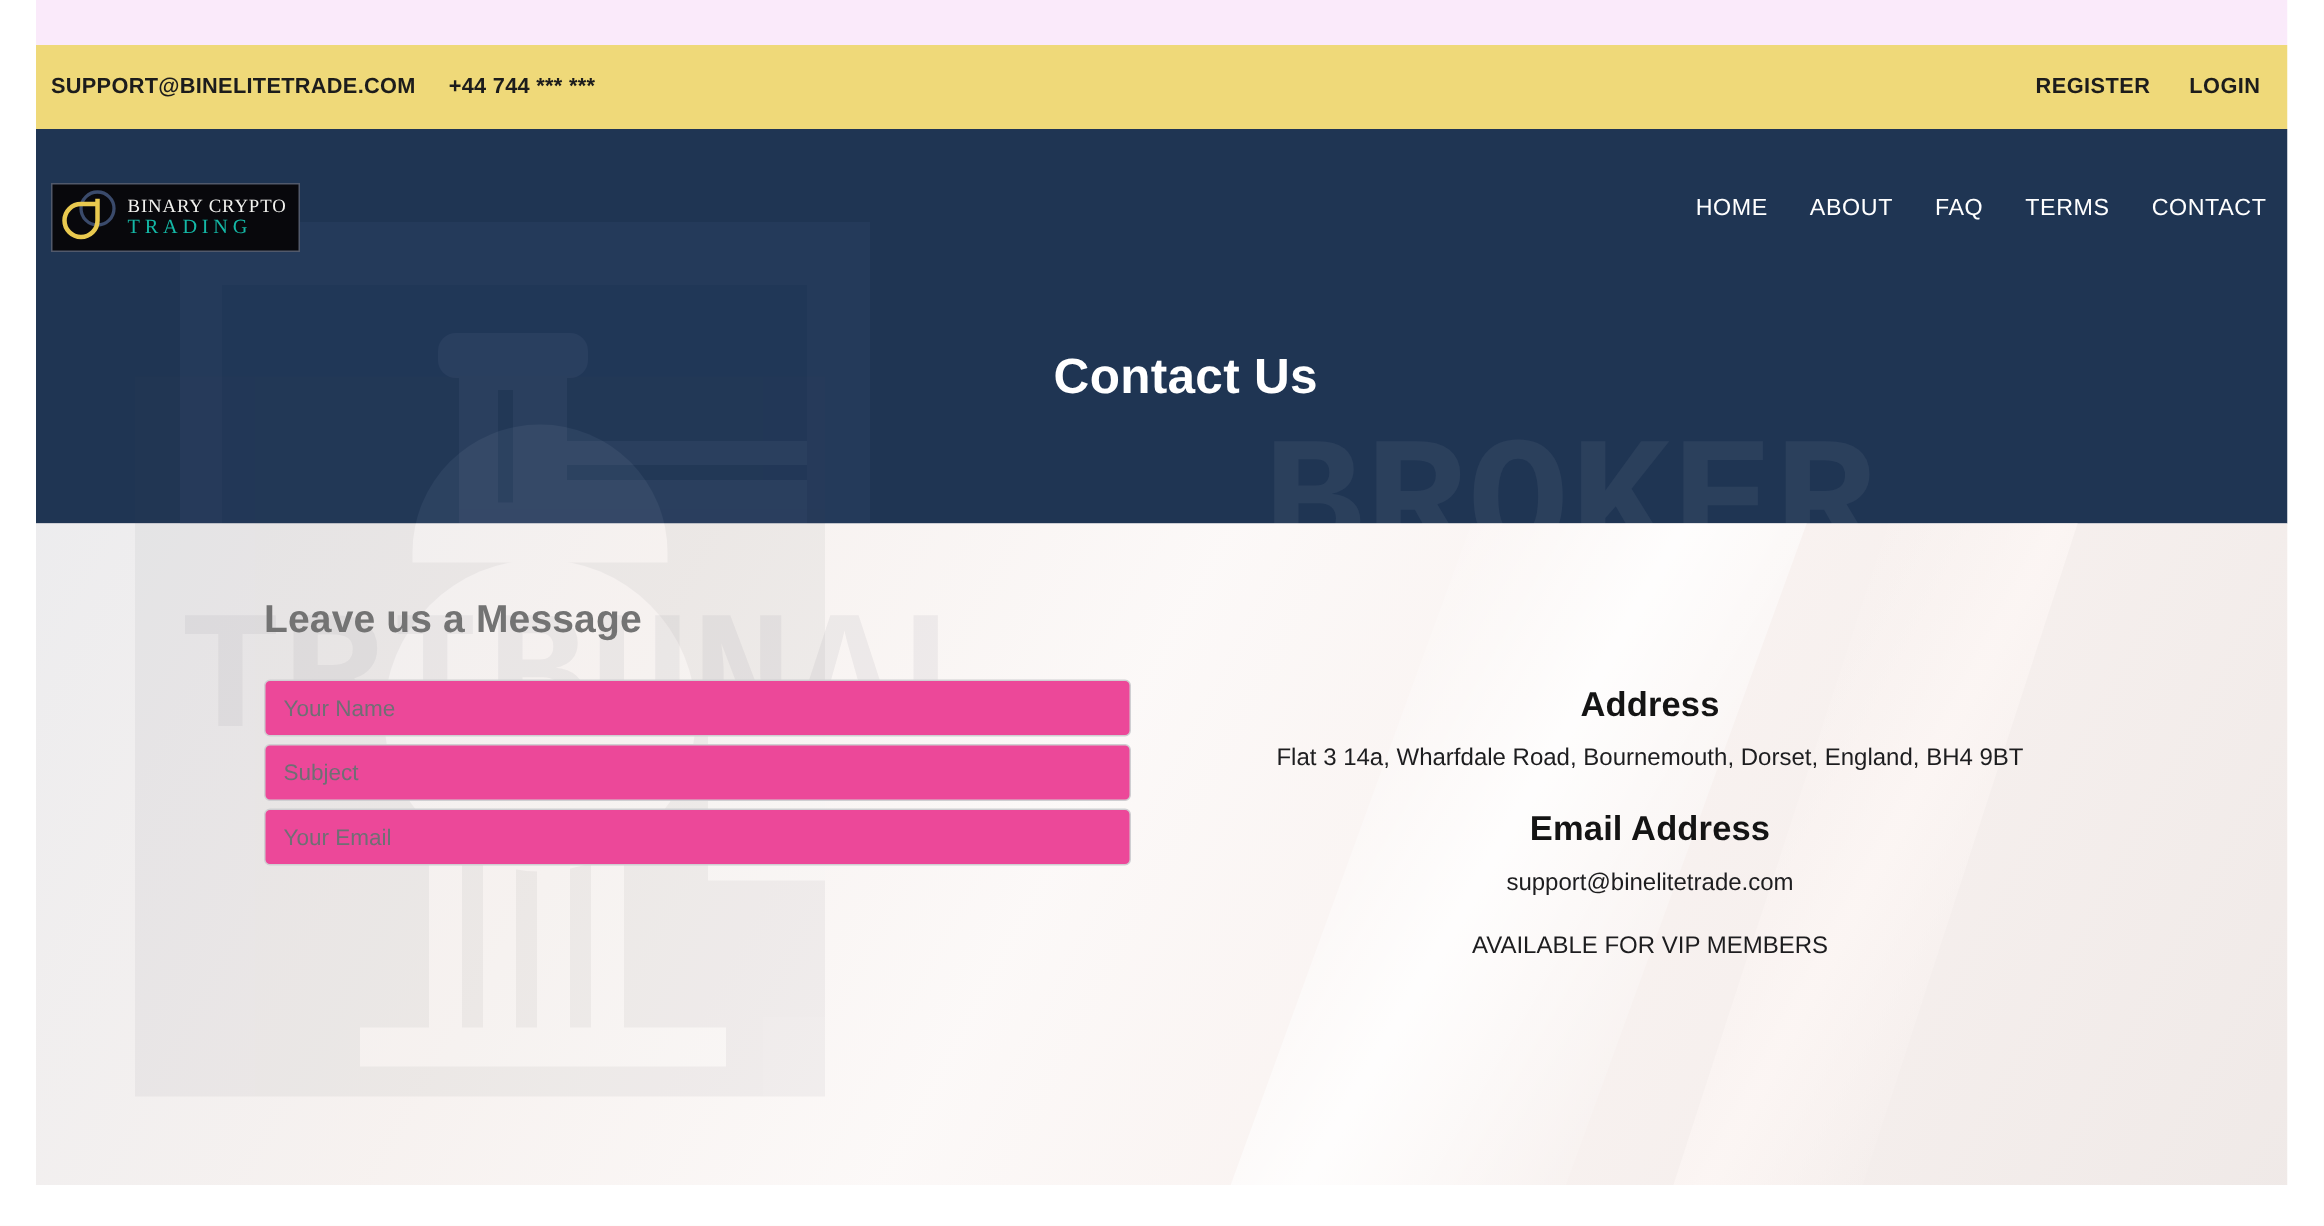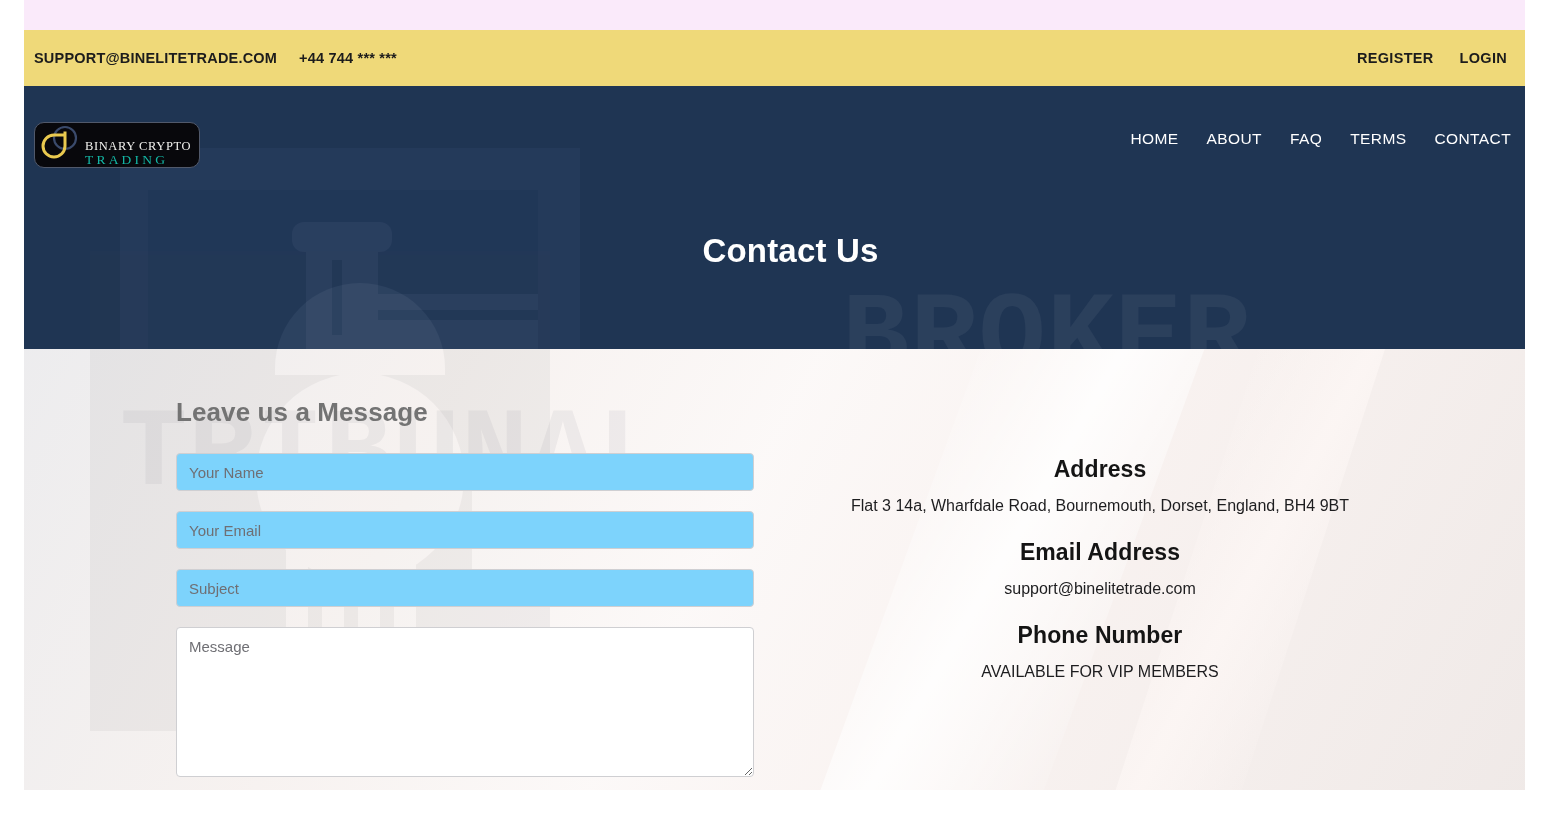--- a/index.html
+++ b/index.html
@@ -138,23 +138,23 @@
     background: #34496c;
   }
 
   
   .logo-box {
     position: absolute;
     left: 10px; top: 36px;
     width: 166px; height: 46px;
     background: #08080c;
     border: 1px solid #51596b;
-    border-radius: 10px;
-    display: flex;
-    align-items: flex-end;
+    border-radius: 0;
+    display: flex;
+    align-items: center;
     overflow: hidden;
     cursor: pointer;
   }
   .logo-mark {
     position: relative;
     width: 50px; height: 46px;
     flex: 0 0 50px;
   }
   .logo-text {
     display: flex;
@@ -326,23 +326,23 @@
     font-size: 26px;
     font-weight: 700;
     color: #737373;
     letter-spacing: .1px;
     margin-bottom: 25px;
   }
   .field {
     display: block;
     width: 578px;
     height: 38px;
-    margin-bottom: 20px;
+    margin-bottom: 5px;
     padding: 0 12px;
-    background: #7dd3fc;
+    background: #ec4899;
     border: 1px solid #cfcfd2;
     border-radius: 4px;
     font-family: "Liberation Sans", sans-serif;
     font-size: 15px;
     color: #3a3a3c;
     outline: none;
   }
   .field::placeholder { color: #6f6f74; opacity: 1; }
 
   .field-area {
@@ -460,38 +460,36 @@
       <div class="wm-tribunal">TRIBUNAL</div>
     </div>
 
     <div class="cols">
 
       <div class="form-col">
         <div class="form-heading">Leave us a Message</div>
 
         <input class="field" type="text" placeholder="Your Name" style="">
 
+        <input class="field" type="text" placeholder="Subject" style="">
+
         <input class="field" type="email" placeholder="Your Email" style="">
 
-        <input class="field" type="text" placeholder="Subject" style="">
-
-        <textarea class="field-area" placeholder="Message" style=""></textarea>
       </div>
 
       <div class="info-col">
         <div class="info-group">
           <div class="info-title">Address</div>
           <div class="info-value">Flat 3 14a, Wharfdale Road, Bournemouth, Dorset, England, BH4 9BT</div>
         </div>
         <div class="info-group">
           <div class="info-title">Email Address</div>
           <div class="info-value">support@binelitetrade.com</div>
         </div>
         <div class="info-group">
-          <div class="info-title">Phone Number</div>
           <div class="info-value">AVAILABLE FOR VIP MEMBERS</div>
         </div>
       </div>
 
     </div>
 
   </div>
 </div>
 
 </body></html>

